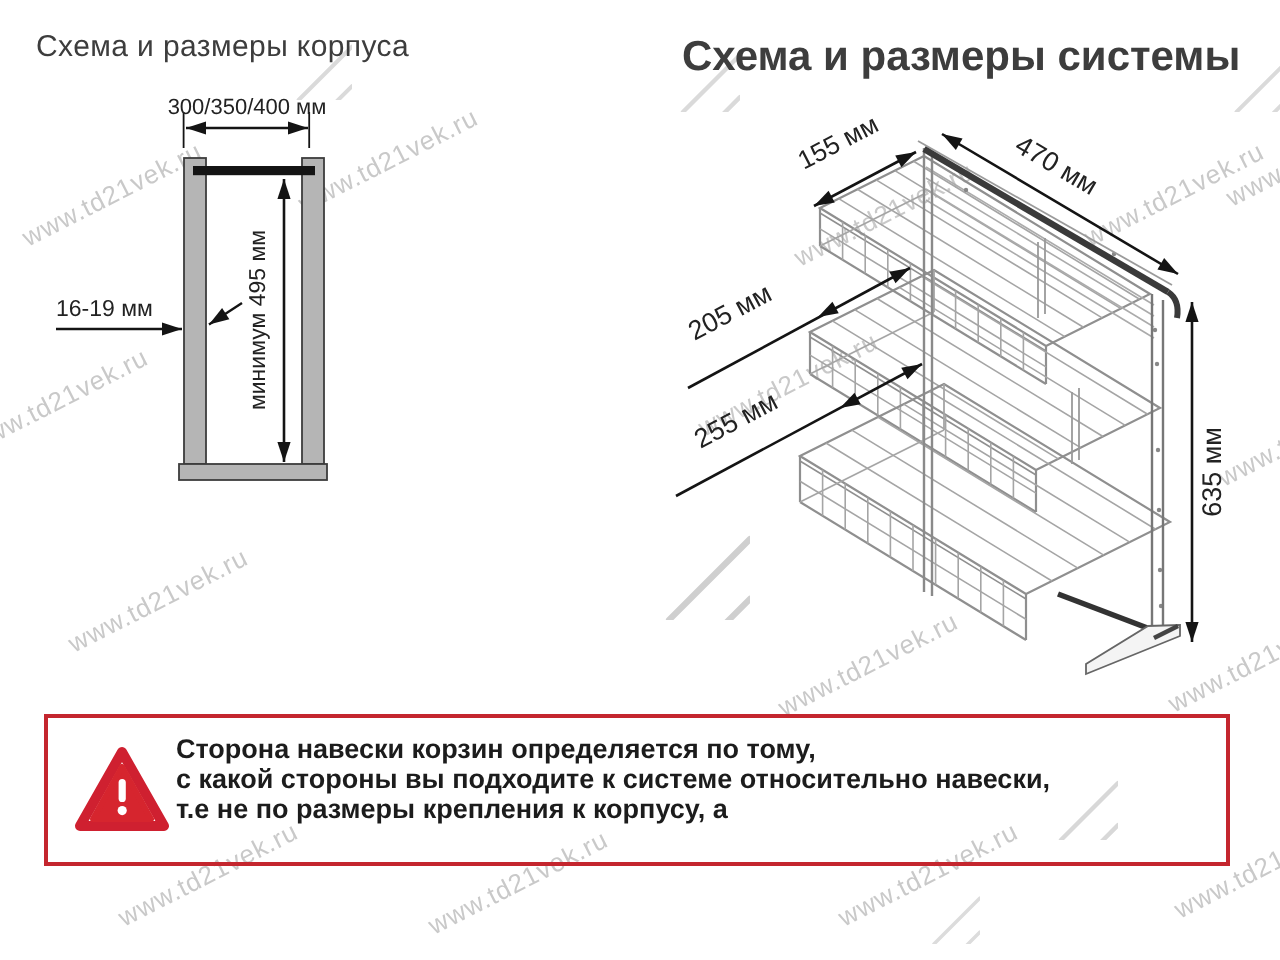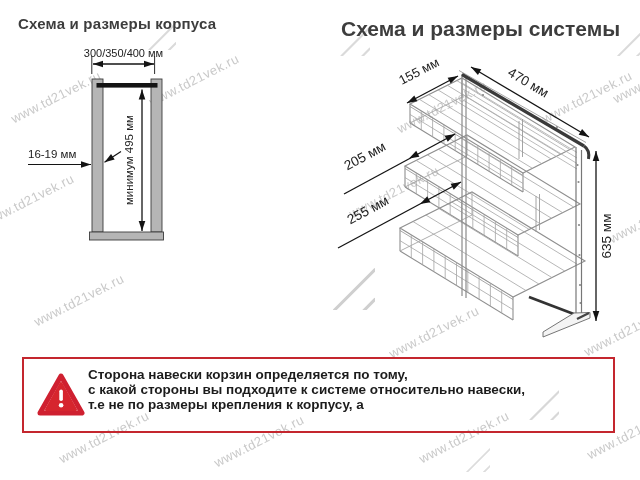--- a/index.html
+++ b/index.html
@@ -8,21 +8,21 @@
     font-family:"Liberation Sans","DejaVu Sans",sans-serif;
   }
   
   #watermarks{position:absolute;inset:0;z-index:1;pointer-events:none;}
   .wm-text{
     position:absolute;white-space:nowrap;font-size:13px;letter-spacing:.5px;
     transform:rotate(-27deg);transform-origin:0 50%;
   }
   .wm-logo{position:absolute;}
   
-  .title{position:absolute;z-index:3;color:#3d3d3d;font-weight:700;}
+  .title{position:absolute;z-index:3;color:#3d3d3d;font-weight:400;}
   #left-title{left:18px;top:15px;font-size:15px;letter-spacing:.2px;}
   #right-title{left:341px;top:17px;font-size:21px;font-weight:600;}
   
   #diagram-svg{position:absolute;left:0;top:0;z-index:2;}
   .dim-label{fill:#222;font-family:"Liberation Sans","DejaVu Sans",sans-serif;}
   
   #warning-box{
     position:absolute;z-index:3;left:22px;top:357px;width:593px;height:76px;
     border:2px solid #c4262e;box-sizing:border-box;background:transparent;
   }

